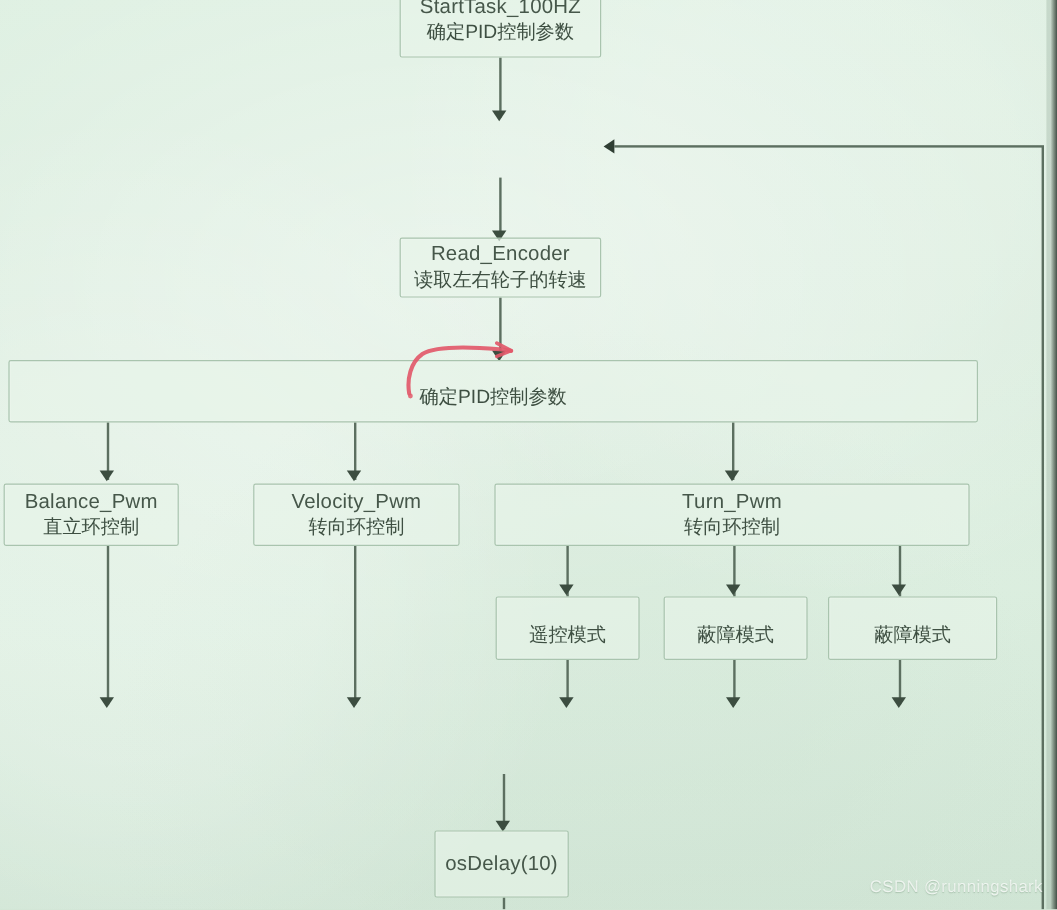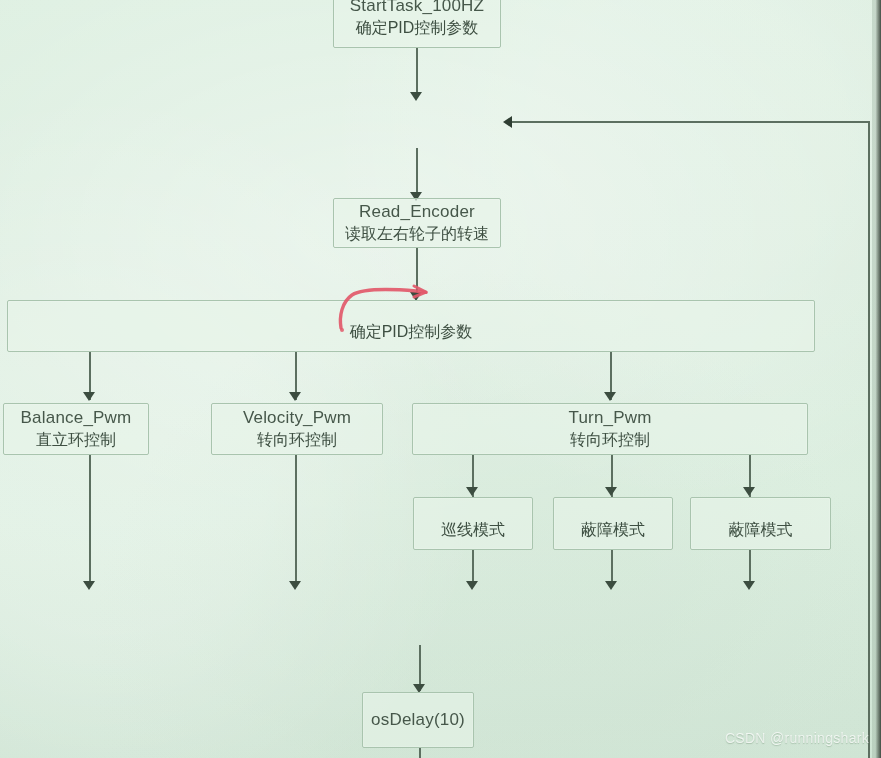--- a/index.html
+++ b/index.html
@@ -224,21 +224,21 @@
     <span class="en">Velocity_Pwm</span>
     <span class="cn">转向环控制</span>
   </div>
 
   <div class="node" style="left:412px; top:403px; width:396px; height:52px;">
     <span class="en">Turn_Pwm</span>
     <span class="cn">转向环控制</span>
   </div>
 
   <div class="node single" style="left:413px; top:497px; width:120px; height:53px;">
-    <span class="cn">巡线模式</span>
+    <span class="cn">遥控模式</span>
   </div>
 
   <div class="node single" style="left:553px; top:497px; width:120px; height:53px;">
     <span class="cn">蔽障模式</span>
   </div>
 
   <div class="node single" style="left:690px; top:497px; width:141px; height:53px;">
     <span class="cn">蔽障模式</span>
   </div>
 

